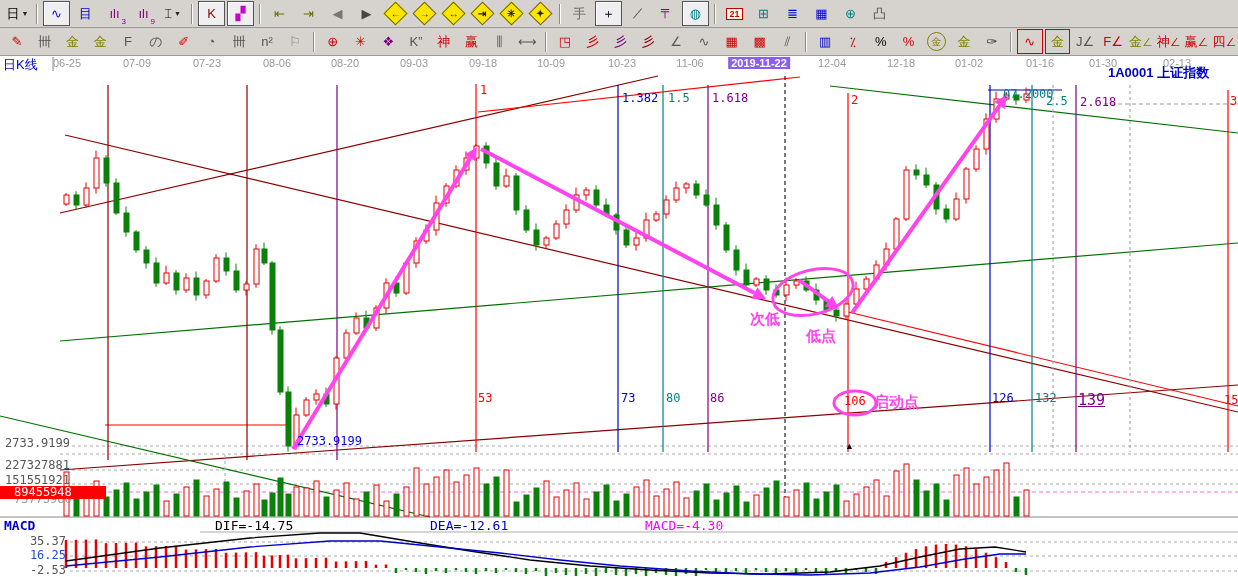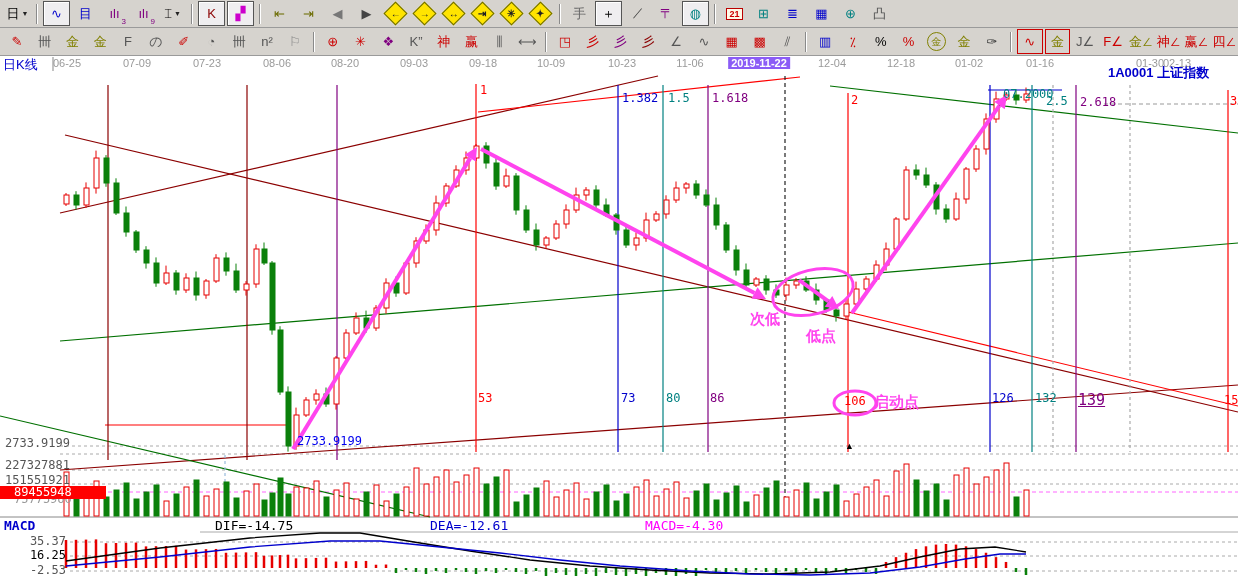--- a/index.html
+++ b/index.html
@@ -752,21 +752,21 @@
     <span class="date" style="left: 414px; top: 57px;">09-03</span>
     <span class="date" style="left: 483px; top: 57px;">09-18</span>
     <span class="date" style="left: 551px; top: 57px;">10-09</span>
     <span class="date" style="left: 622px; top: 57px;">10-23</span>
     <span class="date" style="left: 690px; top: 57px;">11-06</span>
     <span class="date hl" style="left: 759px; top: 57px;">2019-11-22</span>
     <span class="date" style="left: 832px; top: 57px;">12-04</span>
     <span class="date" style="left: 901px; top: 57px;">12-18</span>
     <span class="date" style="left: 969px; top: 57px;">01-02</span>
     <span class="date" style="left: 1040px; top: 57px;">01-16</span>
-    <span class="date" style="left: 1150px; top: 57px;">01-30</span>
+    <span class="date" style="left: 1103px; top: 57px;">01-30</span>
     <span class="date" style="left: 1177px; top: 57px;">02-13</span>
   </div>
 <div id="labels">
     <span class="lbl" style="left: 3px; top: 58px; color: rgb(0, 0, 204); font-size: 13px;">日K线</span>
     <span class="lbl" style="left: 1108px; top: 66px; color: rgb(0, 0, 204); font-size: 13px; font-weight: bold;">1A0001  上证指数</span>
     <span class="lbl mono" style="left: 5px; top: 437px; color: rgb(85, 85, 85); font-size: 12px;">2733.9199</span>
     <span class="lbl mono" style="left: 297px; top: 435px; color: rgb(0, 0, 238); font-size: 12px;">2733.9199</span>
     <span class="lbl mono" style="left: 1003px; top: 88px; color: rgb(0, 128, 128); font-size: 12px;">07.2000</span>
     <span class="lbl mono" style="left: 622px; top: 92px; color: rgb(0, 0, 204); font-size: 12px;">1.382</span>
     <span class="lbl mono" style="left: 668px; top: 92px; color: rgb(0, 128, 128); font-size: 12px;">1.5</span>
@@ -790,16 +790,16 @@
     <span class="lbl mono" style="left: 14px; top: 493px; color: rgb(153, 153, 153); font-size: 12px;">75775960</span>
     <span class="lbl mono" style="left: 0px; top: 486px; color: rgb(255, 255, 255); font-size: 12px; background: rgb(255, 0, 0); padding-left: 14px; width: 92px; display: inline-block;">89455948</span>
     <span class="lbl" style="left: 750px; top: 311px; color: rgb(255, 68, 238); font-size: 15px; font-weight: bold;">次低</span>
     <span class="lbl" style="left: 806px; top: 328px; color: rgb(255, 68, 238); font-size: 15px; font-weight: bold;">低点</span>
     <span class="lbl" style="left: 874px; top: 394px; color: rgb(255, 68, 238); font-size: 15px; font-weight: bold; text-align: right;">启动点</span>
     <span class="lbl mono" style="left: 4px; top: 519px; color: rgb(0, 0, 204); font-size: 13px; font-weight: bold;">MACD</span>
     <span class="lbl mono" style="left: 215px; top: 519px; color: rgb(0, 0, 0); font-size: 13px;">DIF=-14.75</span>
     <span class="lbl mono" style="left: 430px; top: 519px; color: rgb(0, 0, 204); font-size: 13px;">DEA=-12.61</span>
     <span class="lbl mono" style="left: 645px; top: 519px; color: rgb(255, 0, 255); font-size: 13px;">MACD=-4.30</span>
     <span class="lbl mono" style="left: 26px; top: 535px; color: rgb(85, 85, 85); font-size: 12px; width: 40px; display: inline-block; text-align: right;">35.37</span>
-    <span class="lbl mono" style="left: 26px; top: 549px; color: #000000; font-size: 12px; width: 40px; display: inline-block; text-align: right;">16.25</span>
+    <span class="lbl mono" style="left: 26px; top: 549px; color: #1d4ed8; font-size: 12px; width: 40px; display: inline-block; text-align: right;">16.25</span>
     <span class="lbl mono" style="left: 26px; top: 564px; color: rgb(85, 85, 85); font-size: 12px; width: 40px; display: inline-block; text-align: right;">-2.53</span>
     <span class="lbl" style="left: 845px; top: 442px; color: rgb(0, 0, 0); font-size: 9px;">▲</span>
   </div>
 
 </body></html>

